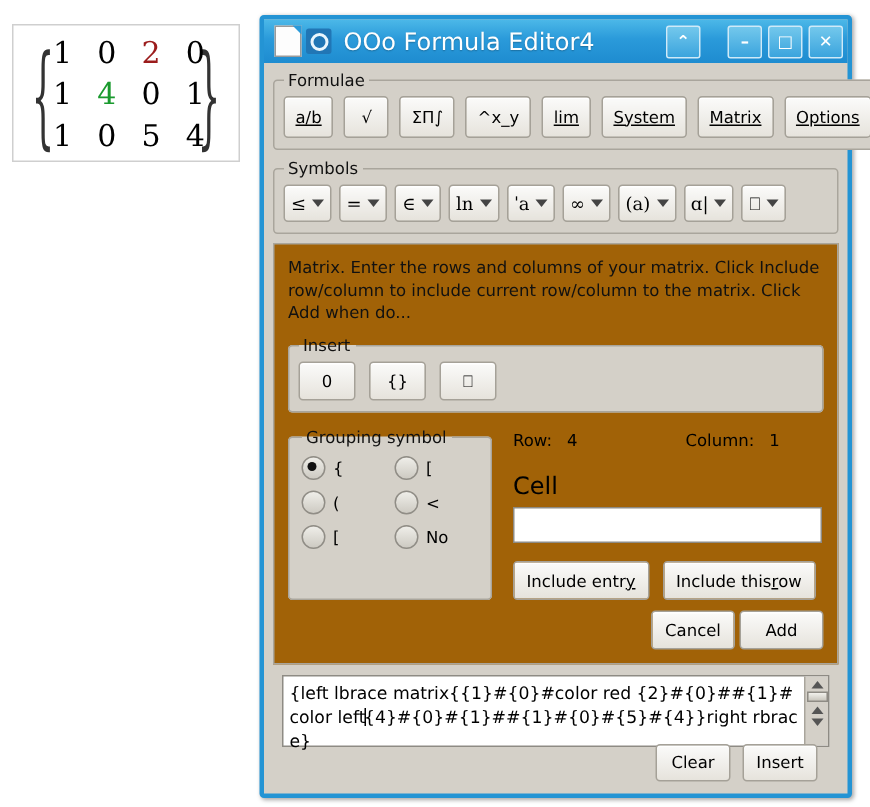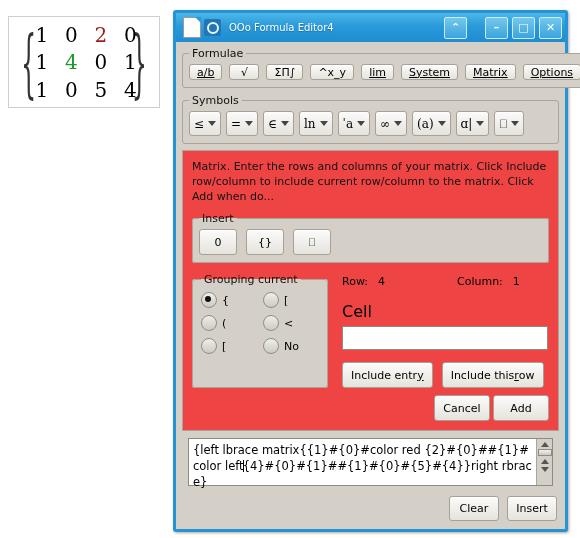--- a/index.html
+++ b/index.html
@@ -60,21 +60,21 @@
   .badge-ico{
     width:17px;height:17px;background:#2176b5;margin-left:3px;flex:none;
     display:flex;align-items:center;justify-content:center;
     border-radius:2px;
   }
   .badge-ico i{
     width:8px;height:8px;border:2px solid #eaf6fd;border-radius:50%;
     display:block;
   }
   #window-title{
-    color:#fff;font-size:10px;margin-left:8px;flex:1;white-space:nowrap;
+    color:#fff;font-size:16px;margin-left:8px;flex:1;white-space:nowrap;
     text-shadow:0 1px 1px rgba(0,0,0,.25);
   }
   .tb-btn{
     width:21px;height:20px;margin-left:4px;flex:none;
     background:linear-gradient(to bottom,#73c8ec,#3ba4dd);
     border:1px solid #cfeaf8;border-radius:2px;
     color:#fff;font-size:11px;font-weight:bold;
     display:flex;align-items:center;justify-content:center;
     line-height:1;
   }
@@ -86,21 +86,21 @@
     border:1px solid #a9a59c;border-radius:3px;
     margin:0 0 6px 0;padding:4px 6px 7px 6px;
     background:#d4d0c8;
   }
   legend{font-size:11px;padding:0 3px;color:#111;}
 
   .btn{
     background:linear-gradient(to bottom,#fbfbfa,#e6e3dc);
     border:1px solid #a5a198;border-radius:3px;
     font-size:11px;color:#000;padding:0;
-    height:16px;min-width:30px;
+    height:28px;min-width:30px;
     display:inline-flex;align-items:center;justify-content:center;
     font-family:"DejaVu Sans","Liberation Sans",sans-serif;
     box-shadow:inset 0 1px 0 #fff;
     cursor:default;
   }
   .u{text-decoration:underline;}
 
   #formulae-row{display:flex;align-items:center;gap:7px;}
   #formulae-row .btn{padding:0 7px;}
   #options-btn{margin-left:auto;}
@@ -112,21 +112,21 @@
   }
   .sym-glyph{font-size:12px;font-family:"DejaVu Serif","Liberation Serif",serif;}
   .chev{
     width:0;height:0;border-left:4px solid transparent;
     border-right:4px solid transparent;border-top:5px solid #444;
     display:inline-block;
   }
 
   
   #matrix-panel{
-    border:1px solid #a9a59c;background:#ef4444;
+    border:1px solid #a9a59c;background:#a16207;
     margin:2px 0 0 0;padding:8px 9px 9px 9px;
     height:281px;box-sizing:border-box;position:relative;
   }
   #matrix-help{
     font-size:11px;line-height:15px;color:#111;margin:0 0 8px 0;
   }
   #insert-row{display:flex;gap:9px;}
   #insert-row .btn{width:38px;height:26px;}
 
   #mid-area{display:flex;margin-top:10px;}
@@ -188,21 +188,21 @@
     border-right:4px solid transparent;margin-top:3px;
   }
   .sb-arrow.up{border-bottom:5px solid #555;}
   .sb-arrow.dn{border-top:5px solid #555;}
   .sb-thumb{
     width:12px;height:5px;background:linear-gradient(to bottom,#f2f1ec,#c9c6bd);
     border:1px solid #8e8b84;margin-top:2px;
   }
 
   #bottom-row{
-    position:absolute;right:8px;bottom:8px;display:flex;gap:8px;
+    position:absolute;right:20px;bottom:8px;display:flex;gap:8px;
   }
   #bottom-row .btn{width:50px;height:25px;}
 </style>
 </head>
 <body>
 
 <div id="matrix-preview">
   <span class="brace left">{</span>
   <span class="brace right">}</span>
   <div id="matrix-grid">
@@ -311,21 +311,21 @@
         <div id="insert-row">
           <button class="btn">0</button>
           <button class="btn">{}</button>
           <button class="btn">⎕</button>
         </div>
       </fieldset>
 
       <div id="mid-area">
 
         <fieldset id="grouping-fs">
-          <legend>Grouping current</legend>
+          <legend>Grouping symbol</legend>
           <div class="radio-grid">
             <label class="radio-item">
                 <span class="radio on"></span>
                 <span>{</span>
               </label>
             <label class="radio-item">
                 <span class="radio"></span>
                 <span>[</span>
               </label>
             <label class="radio-item">

